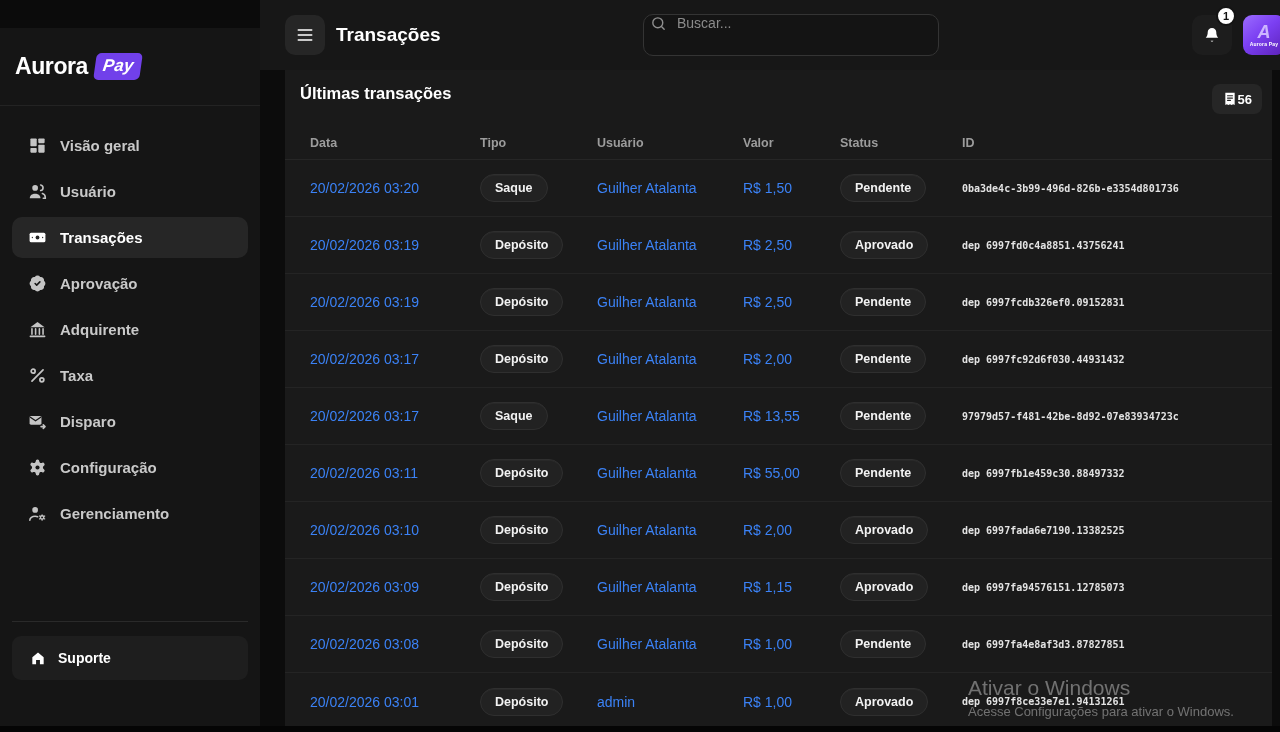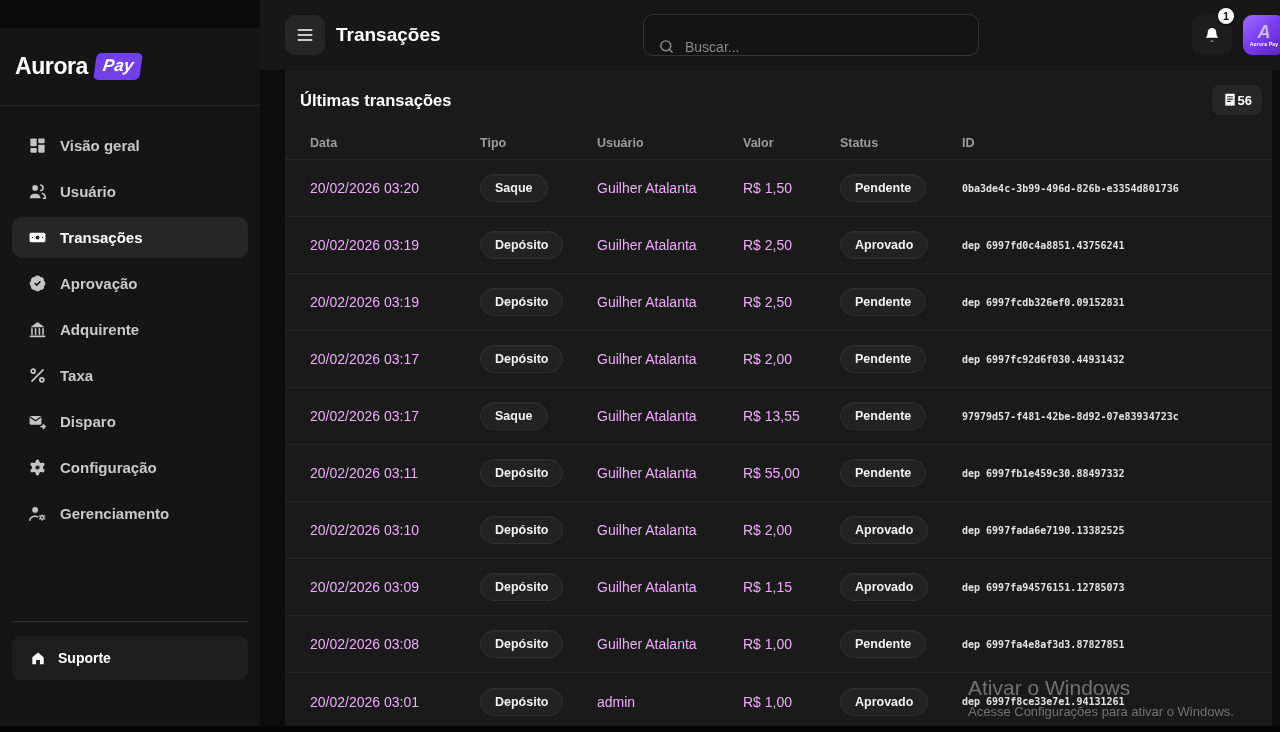--- a/index.html
+++ b/index.html
@@ -26,53 +26,53 @@
                  border-radius:9px; padding:14px 18px; color:#ffffff; font-weight:700; font-size:14px;
                  font-family:inherit; cursor:pointer; }
 
   
   .main { flex:1; min-width:0; display:flex; flex-direction:column; background:#0c0c0c; position:relative; }
   .topbar { height:70px; flex:none; background:#171717; position:relative; }
   .hamburger { position:absolute; left:25px; top:15px; width:40px; height:40px; border-radius:10px;
                background:#262626; border:none; display:flex; align-items:center; justify-content:center; cursor:pointer; }
   .topbar-title { position:absolute; left:76px; top:50%; transform:translateY(-50%);
                   font-size:19px; font-weight:700; color:#ffffff; }
-  .searchbar { position:absolute; left:383px; top:14px; width:336px; height:42px; border:1px solid #343434;
-               border-radius:10px; background:#141414; display:flex; align-items:flex-end; padding:0 14px; gap:10px; }
+  .searchbar { position:absolute; left:383px; top:14px; width:296px; height:42px; border:1px solid #343434;
+               border-radius:10px; background:#141414; display:flex; align-items:flex-start; padding:0 6px; gap:10px; }
   .search-input { background:transparent; border:none; outline:none; color:#dddddd; font-size:14px; width:100%;
                   font-family:inherit; }
   .search-input::placeholder { color:#8b8b8b; }
   .bell-btn { position:absolute; left:932px; top:15px; width:40px; height:40px; border-radius:10px;
               background:#1d1d1d; border:none; display:flex; align-items:center; justify-content:center;
               color:#ffffff; cursor:pointer; }
   .bell-badge { position:absolute; left:956px; top:6px; width:20px; height:20px; border-radius:50%;
                 background:#ffffff; color:#111111; font-size:11px; font-weight:700;
                 display:flex; align-items:center; justify-content:center; border:2px solid #141414; z-index:5; }
   .avatar { position:absolute; left:983px; top:15px; width:42px; height:40px; border-radius:9px; overflow:hidden;
             background:linear-gradient(140deg,#9b6cff 0%, #7b3ff2 45%, #5b21b6 100%);
             display:flex; flex-direction:column; align-items:center; justify-content:center; cursor:pointer; }
   .avatar-letter { font-size:18px; font-weight:800; font-style:italic; color:#cdb6ff; line-height:1; }
   .avatar-caption { font-size:5px; color:#ffffff; font-weight:700; letter-spacing:.2px; white-space:nowrap; }
 
   
   .content { flex:1; min-height:0; padding:0 8px 0 25px; }
   .card { background:#1a1a1a; height:100%; padding-top:14px; }
-  .card-head { display:flex; align-items:center; justify-content:space-between; padding:0 10px 0 15px; height:32px; }
+  .card-head { display:flex; justify-content:space-between; padding:0 10px 0 15px; height:32px; }
   .section-title { font-size:16.5px; font-weight:700; color:#ffffff; }
   .count-pill { display:flex; align-items:center; gap:0; background:#262626; border-radius:8px; height:30px;
                 padding:0 10px; color:#ffffff; font-weight:700; font-size:13px; }
   .count-pill svg { width:16px; height:16px; }
 
   .thead, .row { display:grid; grid-template-columns:170px 117px 146px 97px 122px minmax(0,1fr);
                  align-items:center; padding:0 15px 0 25px; }
   .thead { height:34px; margin-top:10px; border-bottom:1px solid #262626;
            color:#9c9c9c; font-size:12.5px; font-weight:600; }
   .row { height:57px; border-bottom:1px solid #242424; }
   .row:last-child { border-bottom:none; }
-  .cell-date, .cell-user, .cell-value { font-size:14px; color:#f0abfc; }
+  .cell-date, .cell-user, .cell-value { font-size:14px; color:#3b82f6; }
   .pill { display:inline-flex; align-items:center; justify-content:center; background:#222222;
           border:1px solid #2f2f2f; border-radius:999px; padding:6px 14px; font-size:12.5px; font-weight:700;
           color:#f2f2f2; box-shadow:inset 0 1px 0 rgba(255,255,255,0.03); white-space:nowrap; }
   .cell-id { font-family:"DejaVu Sans Mono", monospace; font-size:10px; font-weight:700; color:#e3e3e3;
              white-space:nowrap; overflow:hidden; }
 
   
   .watermark { position:absolute; left:968px; top:652px; pointer-events:none; z-index:50; color:rgba(220,220,220,0.45); }
   .watermark-l1 { font-size:21px; font-weight:400;margin-top:24px; }
   .watermark-l2 { font-size:13px; margin-top:4px; }

